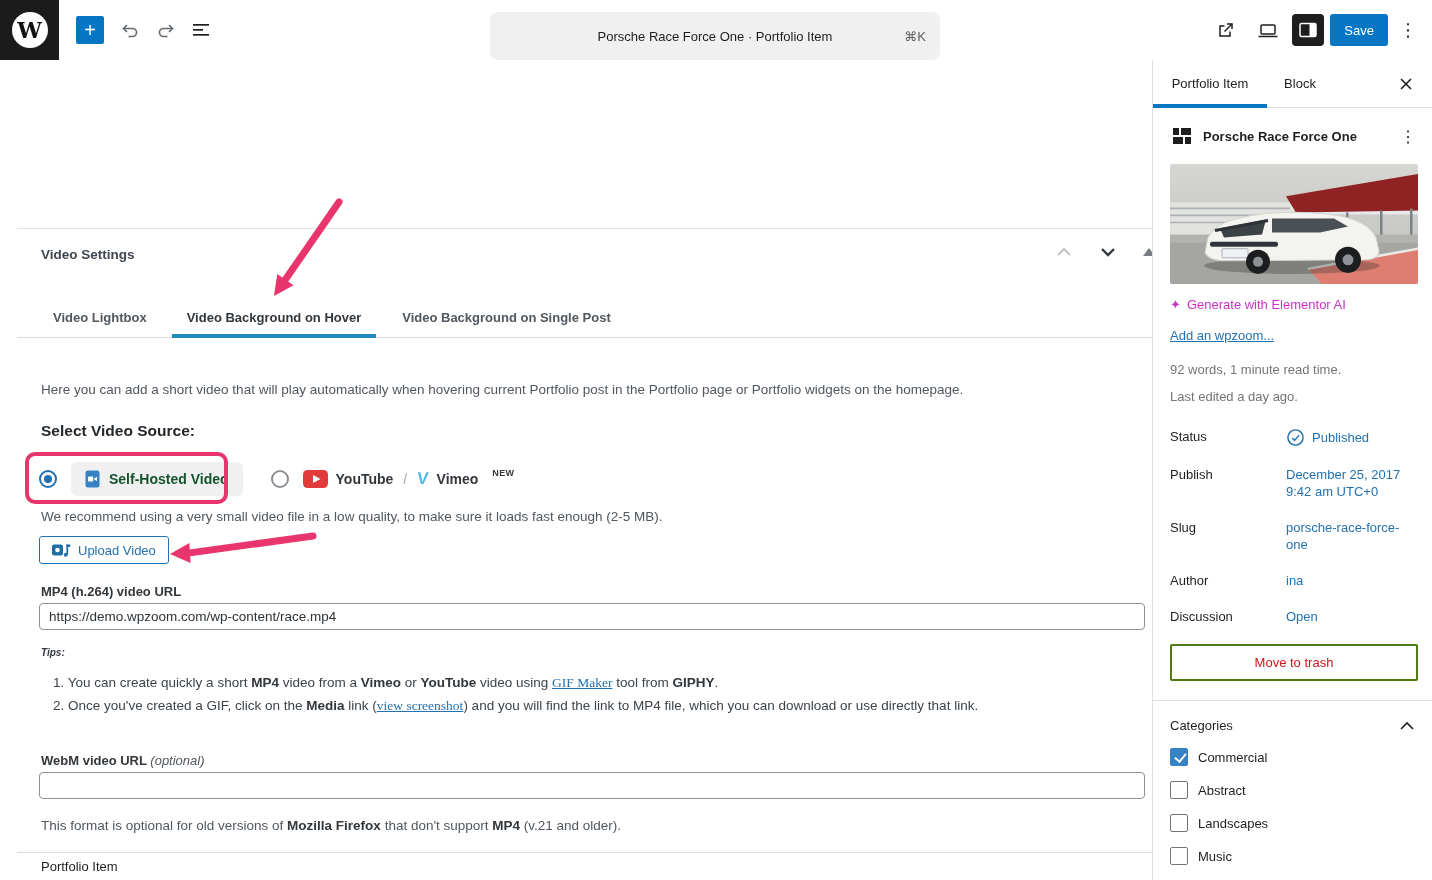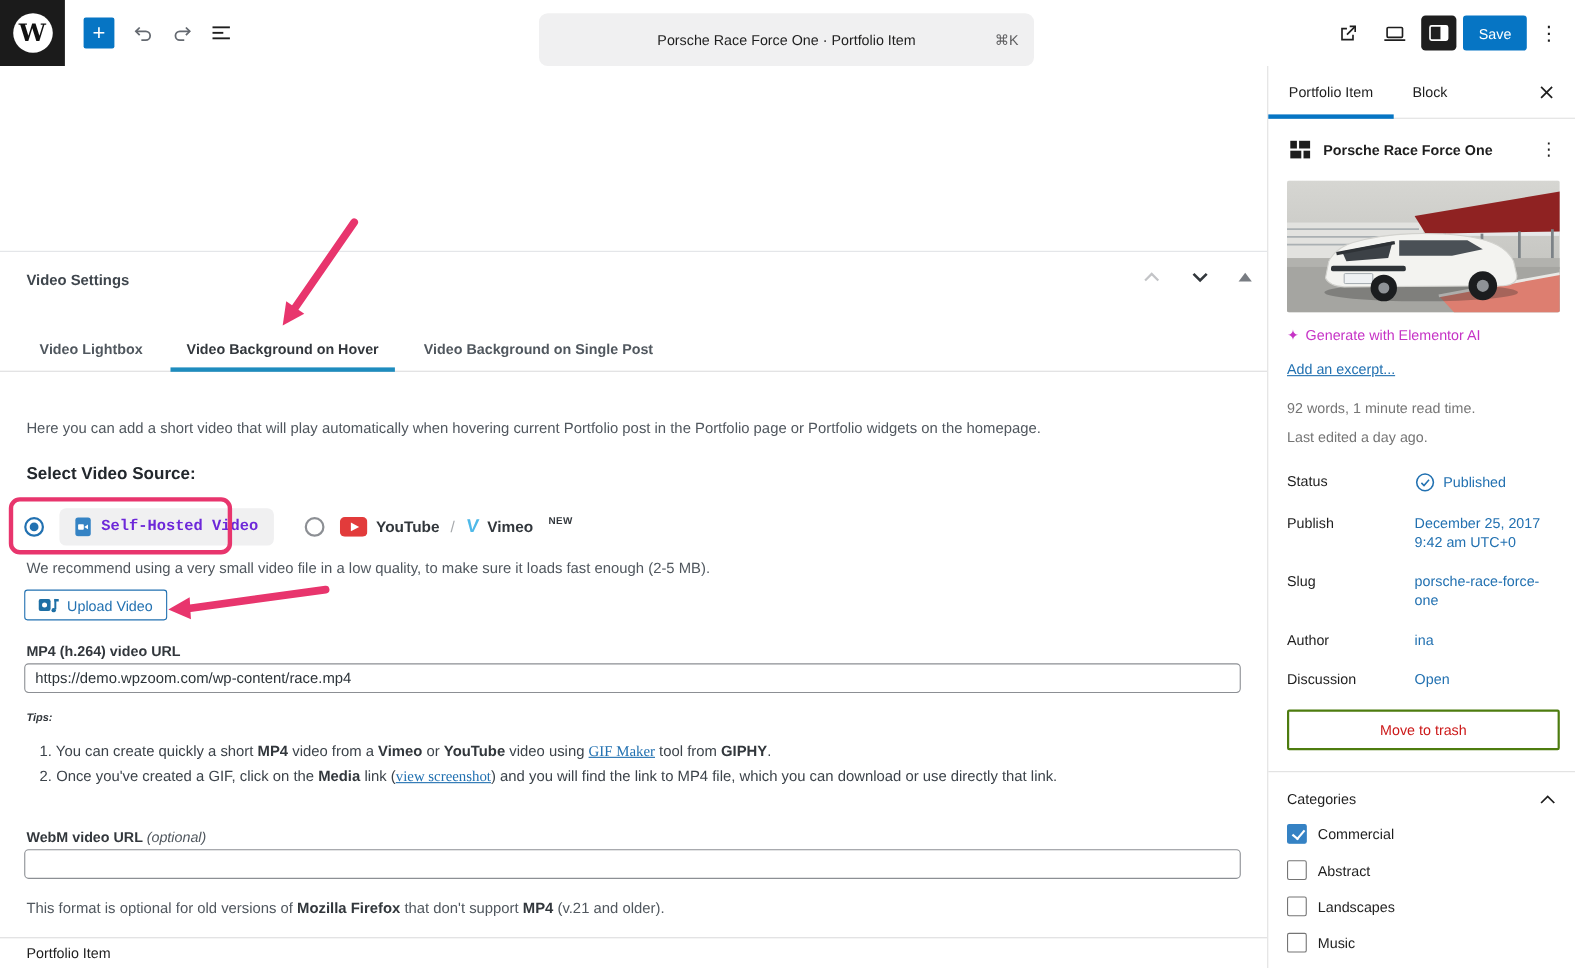--- a/index.html
+++ b/index.html
@@ -15,38 +15,38 @@
   .tb-icon svg { display:block; }
   .doc-pill { position:absolute; left:490px; top:12px; width:450px; height:48px; background:#f0f0f1; border-radius:8px; display:flex; align-items:center; justify-content:center; cursor:pointer; }
   .doc-pill .doc-title { font-size:13px; color:#1e1e1e; }
   .doc-pill .shortcut { position:absolute; right:14px; font-size:13px; color:#5f5f61; }
   .tb-right { position:absolute; right:10px; top:0; height:60px; display:flex; align-items:center; gap:6px; }
   .toggle-sidebar { width:32px; height:32px; background:#1e1e1e; border:none; border-radius:4px; display:flex; align-items:center; justify-content:center; cursor:pointer; }
   .save-btn { height:32px; padding:0 14px; background:#0675c4; color:#fff; border:none; border-radius:3px; font-size:13px; font-weight:400; cursor:pointer; }
   .kebab { font-size:18px; color:#1e1e1e; background:none; border:none; width:28px; height:32px; cursor:pointer; }
 
   
-  .main { position:absolute; left:0; top:60px; width:1152px; height:820px; background:#fff; }
+  .main { position:absolute; left:17px; top:60px; width:1152px; height:820px; background:#fff; }
   .panel-top-border { position:absolute; left:0; top:168px; width:1152px; border-top:1px solid #e2e4e7; }
   .panel-title { position:absolute; left:24px; top:187px; font-size:13.5px; font-weight:700; color:#3f464d; }
   .panel-controls { position:absolute; right:14px; top:186px; display:flex; align-items:center; gap:26px; }
   .tri-up { width:0; height:0; border-left:6px solid transparent; border-right:6px solid transparent; border-bottom:8px solid #787c82; }
   .meta-tabs { position:absolute; left:0; top:240px; width:1152px; height:38px; border-bottom:1px solid #dcdcde; display:flex; align-items:flex-end; }
   .meta-tab { margin-left:36px; padding:0 0 12px 0; font-size:13px; font-weight:700; color:#50575e; position:relative; cursor:pointer; white-space:nowrap; }
   .meta-tab.active { color:#32373c; }
   .meta-tab.active::after { content:""; position:absolute; left:-15px; right:-15px; bottom:-1px; height:4px; background:#1e8cbe; }
   .intro { position:absolute; left:24px; top:322px; width:1000px; font-size:13.5px; color:#50575e; }
   .src-heading { position:absolute; left:24px; top:362px; font-size:15.5px; font-weight:700; color:#23282d; }
   .annotate-box { position:absolute; left:8px; top:392px; width:203px; height:52px; border:4px solid #e8356d; border-radius:10px; pointer-events:none; z-index:20; }
   .source-row { position:absolute; left:22px; top:402px; height:34px; display:flex; align-items:center; }
   .radio { width:18px; height:18px; border-radius:50%; background:#fff; border:2px solid #8c8f94; position:relative; cursor:pointer; flex:0 0 auto; }
   .radio.checked { border-color:#2271b1; }
   .radio.checked::after { content:""; position:absolute; left:3px; top:3px; width:8px; height:8px; border-radius:50%; background:#2271b1; }
   .chip { margin-left:14px; height:34px; background:#f0f0f1; border-radius:6px; display:flex; align-items:center; gap:9px; padding:0 14px; cursor:pointer; }
-  .chip-label { font-size:14px; font-weight:700; color:#6d28d9;font-family:Liberation Mono, monospace; }
+  .chip-label { font-size:14px; font-weight:700; color:#14532d; }
   .radio2 { margin-left:28px; }
   .yt-badge { margin-left:14px; }
   .src-word { margin-left:8px; font-size:14px; font-weight:700; color:#32373c; }
   .src-sep { margin:0 10px; font-size:14px; color:#a7aaad; }
   .vimeo-v { font-size:17px; font-weight:800; color:#4fb9e8; transform:skewX(-6deg); display:inline-block; }
   .new-sup { font-size:9px; font-weight:700; color:#32373c; position:relative; top:-6px; margin-left:14px; letter-spacing:.3px; }
   .recommend { position:absolute; left:24px; top:449px; font-size:13.5px; color:#50575e; }
   .upload-btn { position:absolute; left:22px; top:476px; height:28px; padding:0 12px; background:#fff; border:1px solid #2271b1; border-radius:3px; color:#2271b1; font-size:13px; display:flex; align-items:center; gap:7px; cursor:pointer; }
   .field-label { position:absolute; left:24px; font-size:13px; font-weight:700; color:#32373c; }
   .field-label .opt { font-weight:400; font-style:italic; color:#50575e; }
@@ -305,21 +305,21 @@
       <circle cx="88" cy="97" r="5" fill="#8e9296"></circle>
     <circle cx="178" cy="95" r="13" fill="#1b1d1f"></circle>
       <circle cx="178" cy="95" r="5.5" fill="#8e9296"></circle>
   </svg>
 
   <div class="elementor-row">
     <span class="sparkle">✦</span>
     <span>Generate with Elementor AI</span>
   </div>
 
-  <a class="excerpt-link">Add an excerpt...</a>
+  <a class="excerpt-link">Add an wpzoom...</a>
 
   <div class="meta-line first">92 words, 1 minute read time.</div>
   <div class="meta-line">Last edited a day ago.</div>
 
   <div class="summary">
     <div class="sum-row">
       <span class="sum-label">Status</span>
       <span class="sum-value status-val">
         <svg width="19" height="19" viewBox="0 0 20 20" fill="none" stroke="#2271b1" stroke-width="1.5">
             <circle cx="10" cy="10" r="8"></circle>

